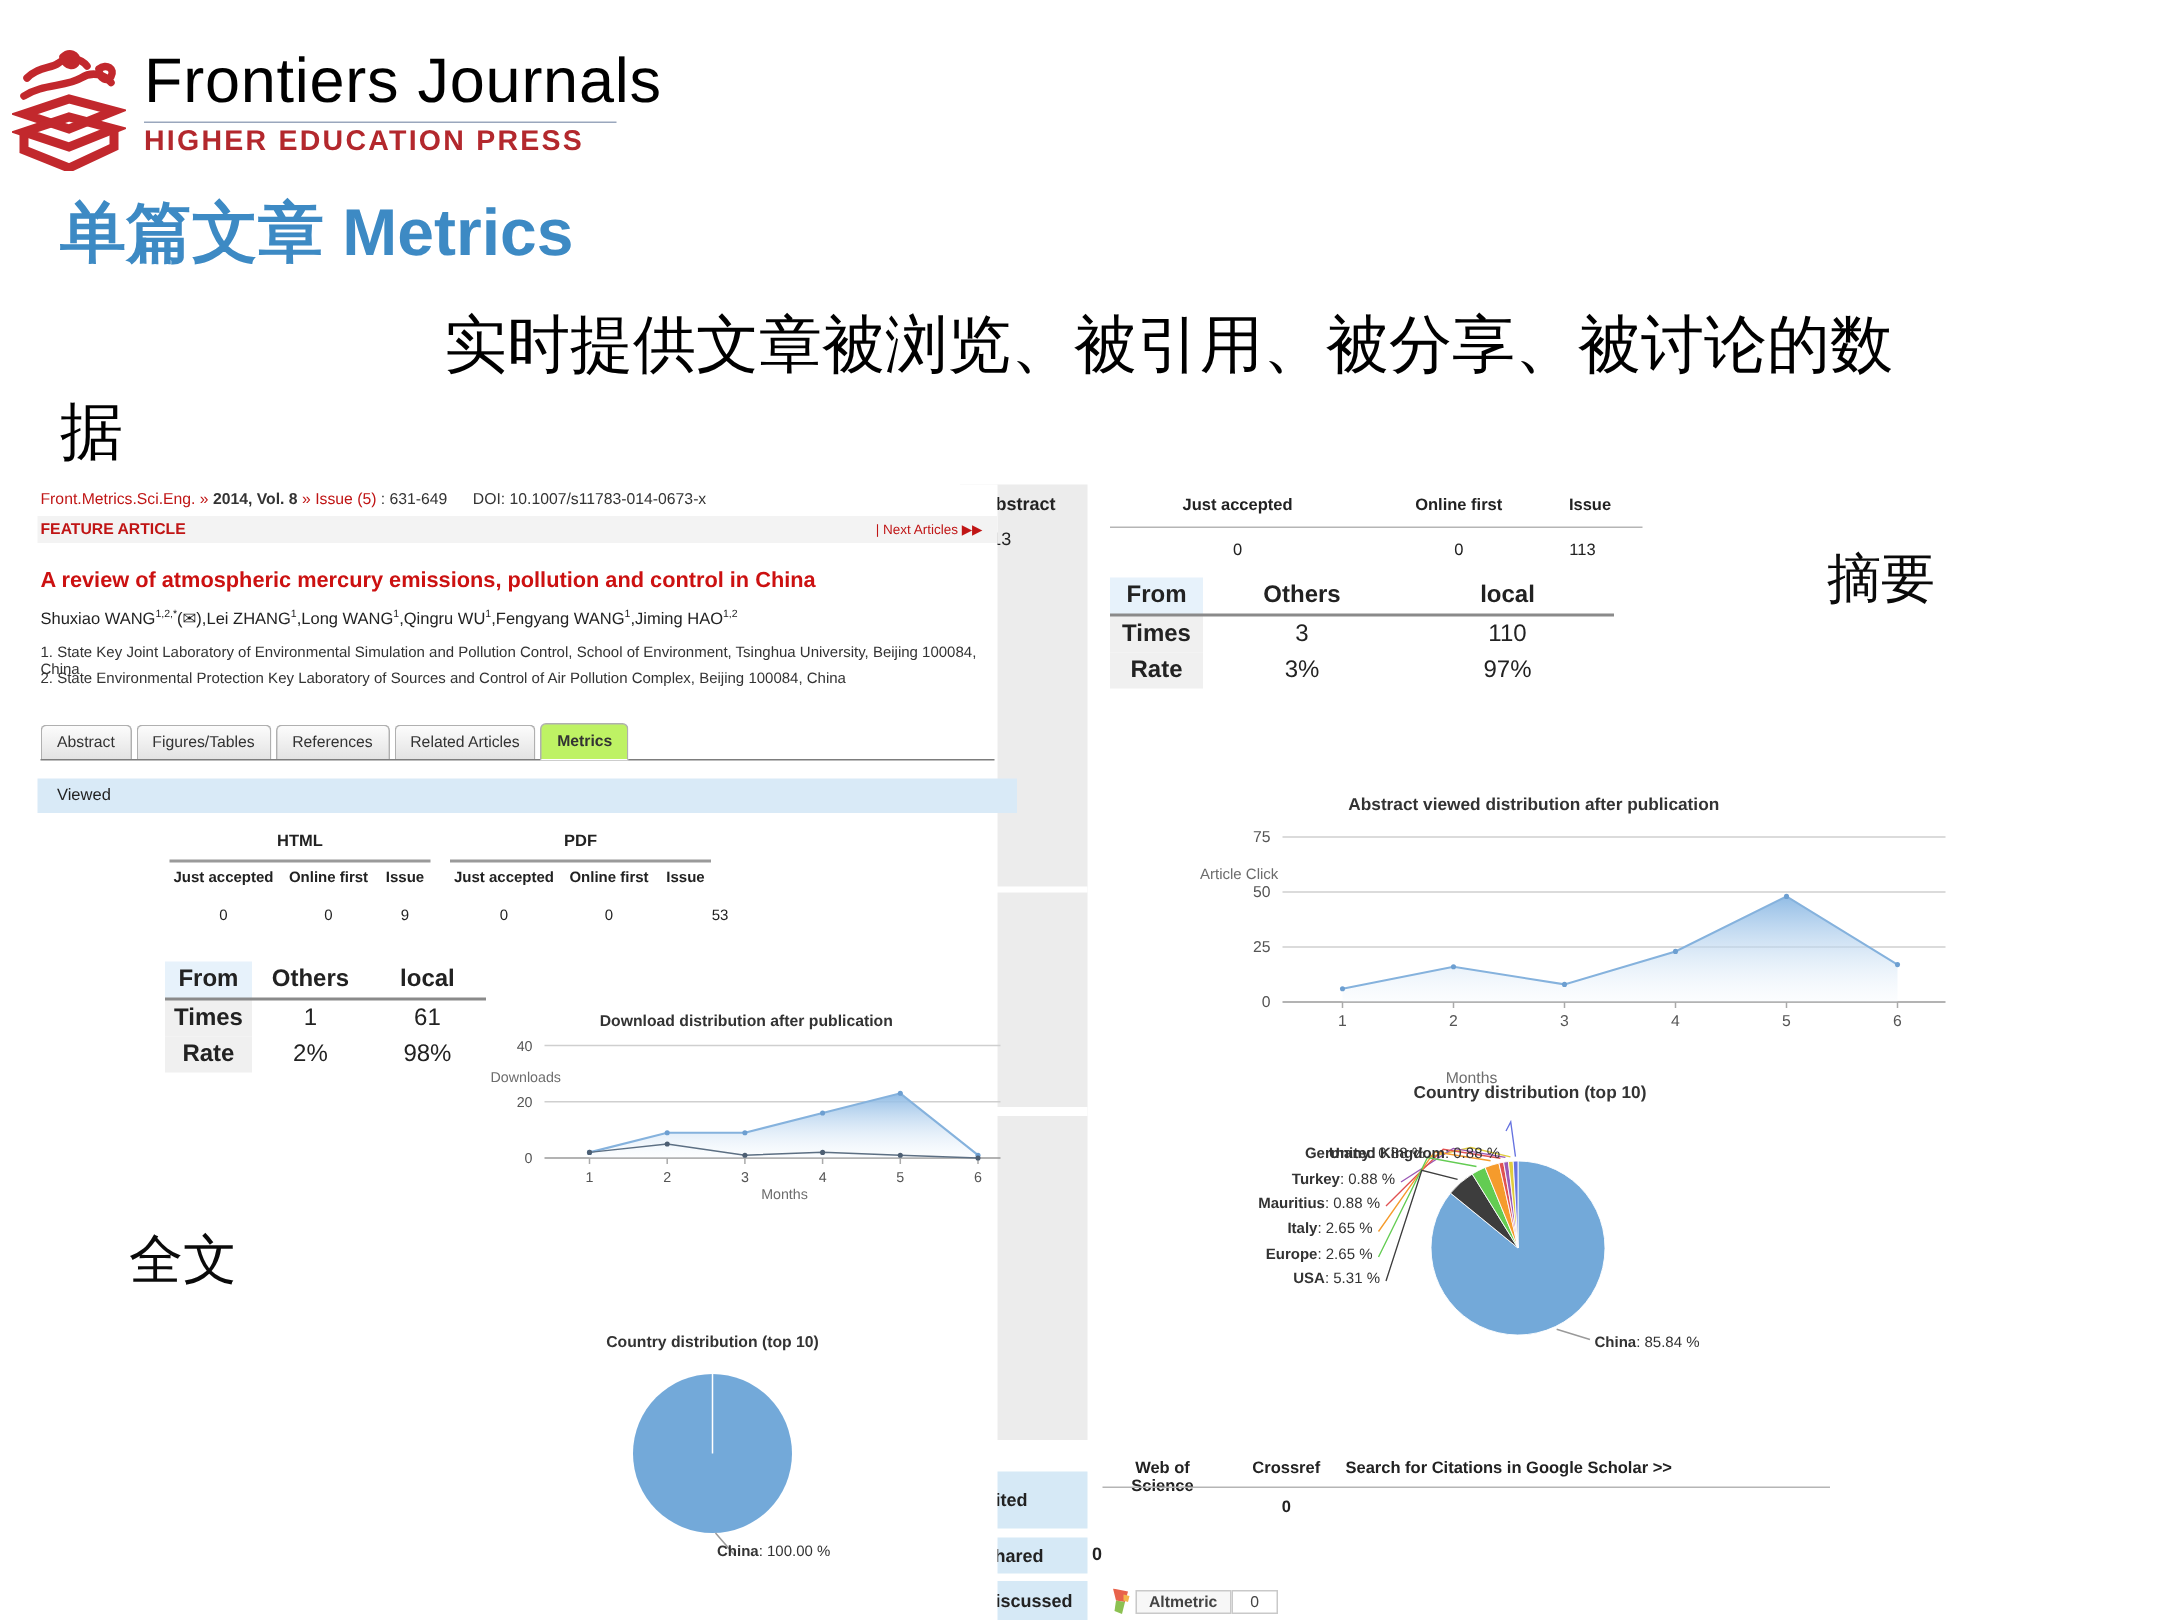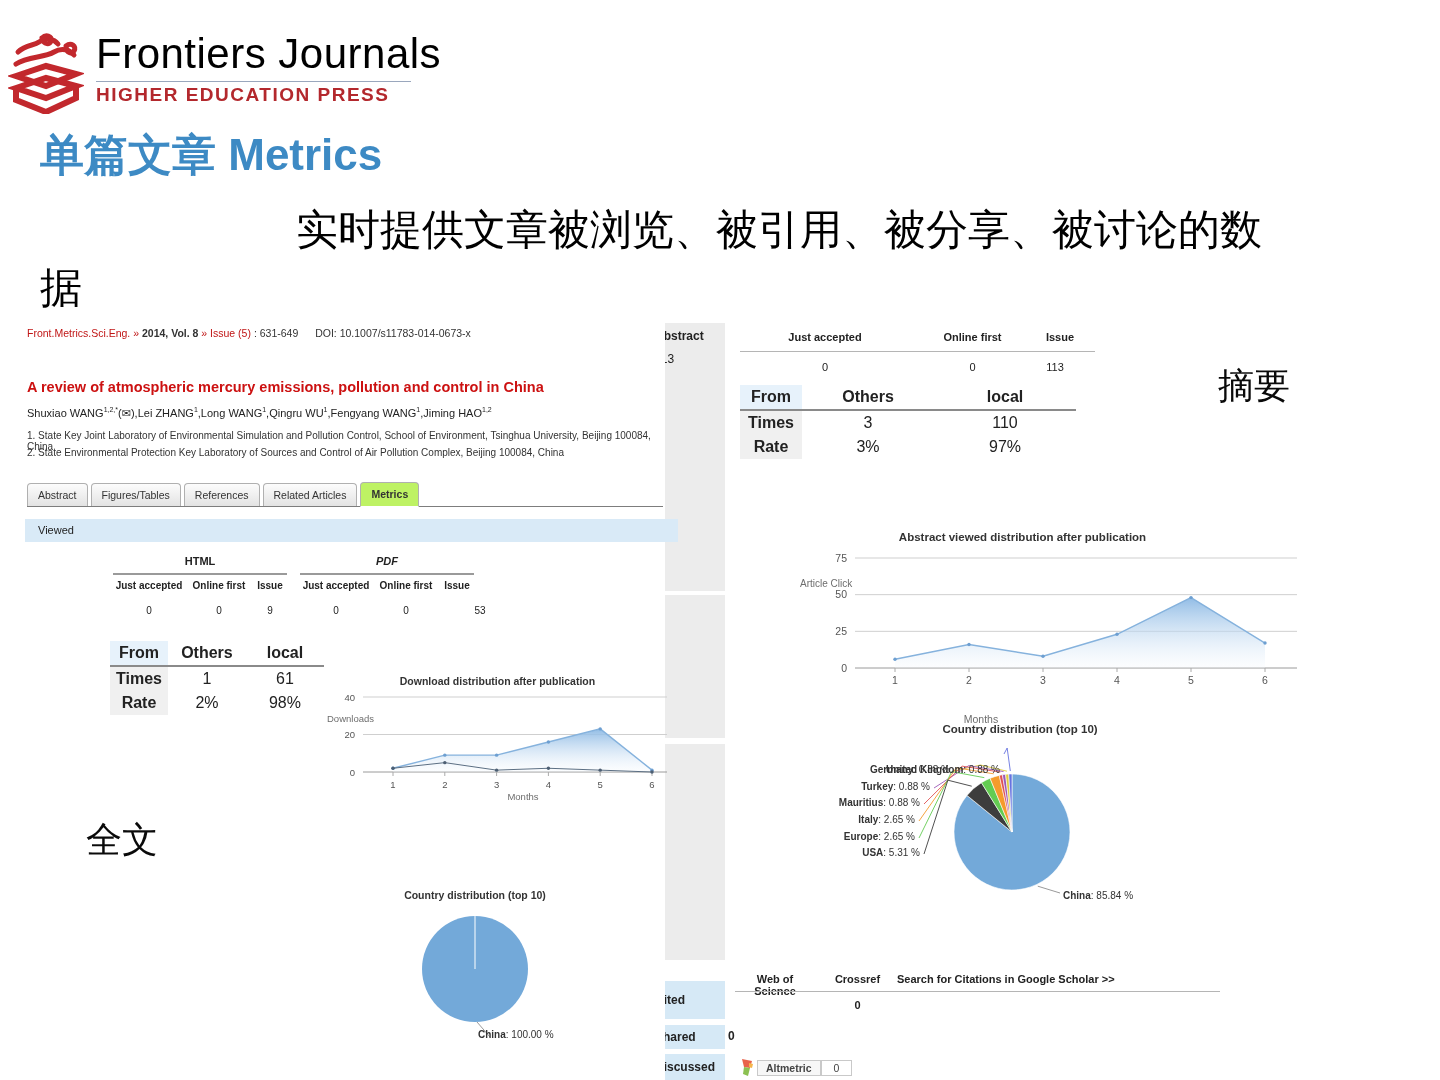--- a/index.html
+++ b/index.html
@@ -202,39 +202,43 @@
   <div class="abs" style="left:2px;top:4px;font-size:10.5px;white-space:nowrap;">
     <span class="red">Front.Metrics.Sci.Eng.</span>
     <span class="red">»</span>
     <span class="b" style="color:#333;">2014, Vol. 8</span>
     <span class="red">»</span>
     <span class="red">Issue (5)</span>
     <span style="color:#333;">: 631-649</span>
     <span style="color:#333;margin-left:14px;">DOI: 10.1007/s11783-014-0673-x</span>
   </div>
 
+  <div class="abs" style="left:0;top:21px;width:640px;height:18px;background:#f3f3f3;">
+    <span class="abs red b" style="left:2px;top:3px;font-size:10.5px;">FEATURE ARTICLE</span>
+    <span class="abs red" style="right:10px;top:4px;font-size:9px;">| Next Articles ▶▶</span>
+  </div>
 
   <div class="abs b" style="left:2px;top:56px;font-size:14.5px;color:#cc1111;">A review of atmospheric mercury emissions, pollution and control in China</div>
   <div class="abs" id="authors-line" style="left:2px;top:83px;font-size:11px;color:#222;"><span>Shuxiao WANG</span><sup>1,2,*</sup>(✉),<span>Lei ZHANG</span><sup>1</sup>,<span>Long WANG</span><sup>1</sup>,<span>Qingru WU</span><sup>1</sup>,<span>Fengyang WANG</span><sup>1</sup>,<span>Jiming HAO</span><sup>1,2</sup></div>
   <div class="abs" style="left:2px;top:107px;font-size:10px;color:#333;">1. State Key Joint Laboratory of Environmental Simulation and Pollution Control, School of Environment, Tsinghua University, Beijing 100084, China</div>
   <div class="abs" style="left:2px;top:124px;font-size:10px;color:#333;">2. State Environmental Protection Key Laboratory of Sources and Control of Air Pollution Complex, Beijing 100084, China</div>
 
   <div class="tabbar" style="left:2px;top:158px;width:636px;">
     <span class="tab">Abstract</span>
     <span class="tab">Figures/Tables</span>
     <span class="tab">References</span>
     <span class="tab">Related Articles</span>
     <span class="tab active">Metrics</span>
   </div>
 
   <div class="viewedbar" style="left:0;top:196px;width:640px;height:23px;">Viewed</div>
 
 
   <div class="cell b" style="left:85px;top:232px;width:180px;font-size:11px;">HTML</div>
-  <div class="cell b" style="left:272px;top:232px;width:180px;font-size:11px;font-style:italic;">PDF</div>
+  <div class="cell b" style="left:272px;top:232px;width:180px;font-size:11px;">PDF</div>
   <div class="abs grayline" style="left:88px;top:250px;width:174px;"></div>
   <div class="abs grayline" style="left:275px;top:250px;width:174px;"></div>
 
   <div class="cell b" style="left:85px;top:257px;width:78px;">Just accepted</div>
   <div class="cell b" style="left:163px;top:257px;width:62px;">Online first</div>
   <div class="cell b" style="left:225px;top:257px;width:40px;">Issue</div>
   <div class="cell b" style="left:272px;top:257px;width:78px;">Just accepted</div>
   <div class="cell b" style="left:350px;top:257px;width:62px;">Online first</div>
   <div class="cell b" style="left:412px;top:257px;width:40px;">Issue</div>
 

